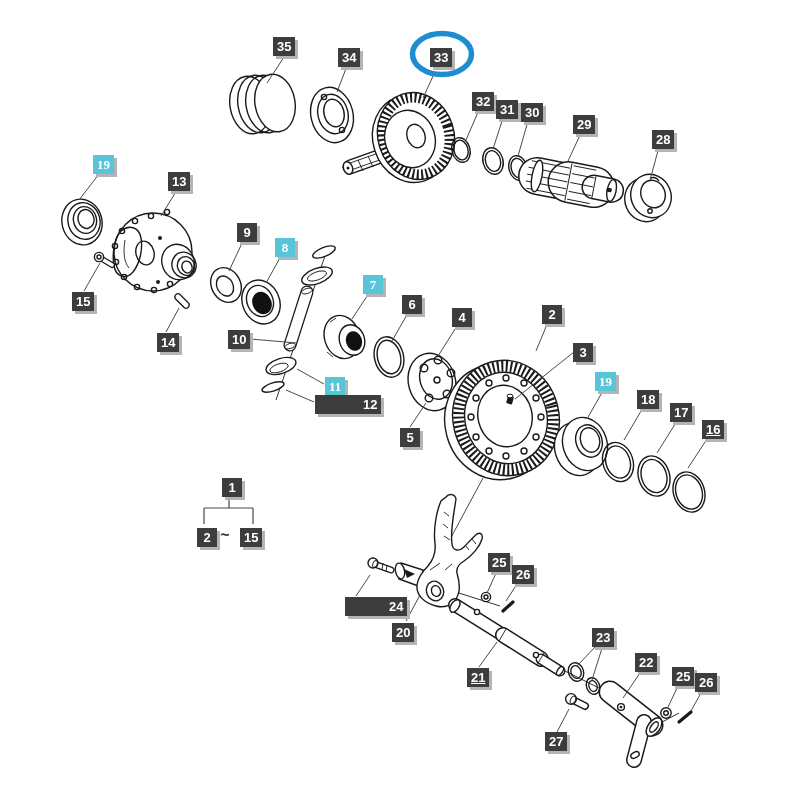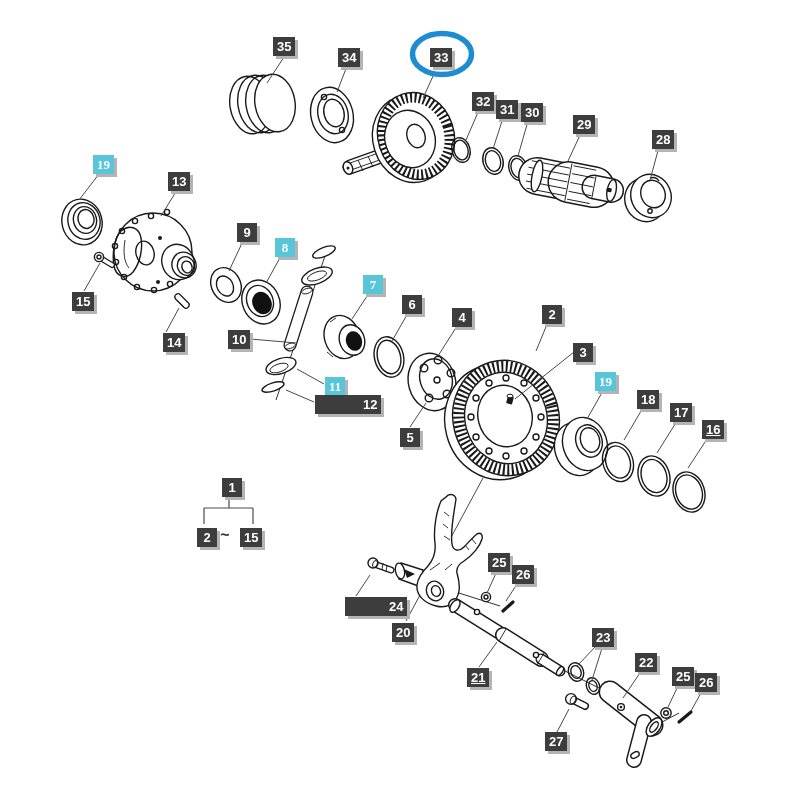--- a/index.html
+++ b/index.html
@@ -404,21 +404,21 @@
       <div class="plabel" style="left: 338px; top: 48px;">34</div>
       <div class="plabel" style="left: 430px; top: 48px;">33</div>
       <div class="plabel" style="left: 472px; top: 92px;">32</div>
       <div class="plabel" style="left: 496px; top: 100px;">31</div>
       <div class="plabel" style="left: 521px; top: 103px; text-align: center;">30</div>
       <div class="plabel" style="left: 573px; top: 115px;">29</div>
       <div class="plabel" style="left: 652px; top: 130px;">28</div>
       <div class="plabel cyan" style="left: 93px; top: 155px;">19</div>
       <div class="plabel" style="left: 168px; top: 172px;">13</div>
       <div class="plabel" style="left: 72px; top: 292px;">15</div>
-      <div class="plabel" style="left: 163px; top: 333px;">14</div>
+      <div class="plabel" style="left: 157px; top: 333px;">14</div>
       <div class="plabel" style="left: 237px; top: 223px;">9</div>
       <div class="plabel cyan" style="left: 275px; top: 238px;">8</div>
       <div class="plabel" style="left: 228px; top: 330px;">10</div>
       <div class="plabel cyan" style="left: 363px; top: 275px;">7</div>
       <div class="plabel" style="left: 402px; top: 295px;">6</div>
       <div class="plabel" style="left: 452px; top: 308px;">4</div>
       <div class="plabel" style="left: 400px; top: 428px;">5</div>
       <div class="plabel cyan" style="left: 325px; top: 377px;">11</div>
       <div class="plabel" style="left: 315px; top: 395px; padding-left: 48px;">12</div>
       <div class="plabel" style="left: 542px; top: 305px;">2</div>

